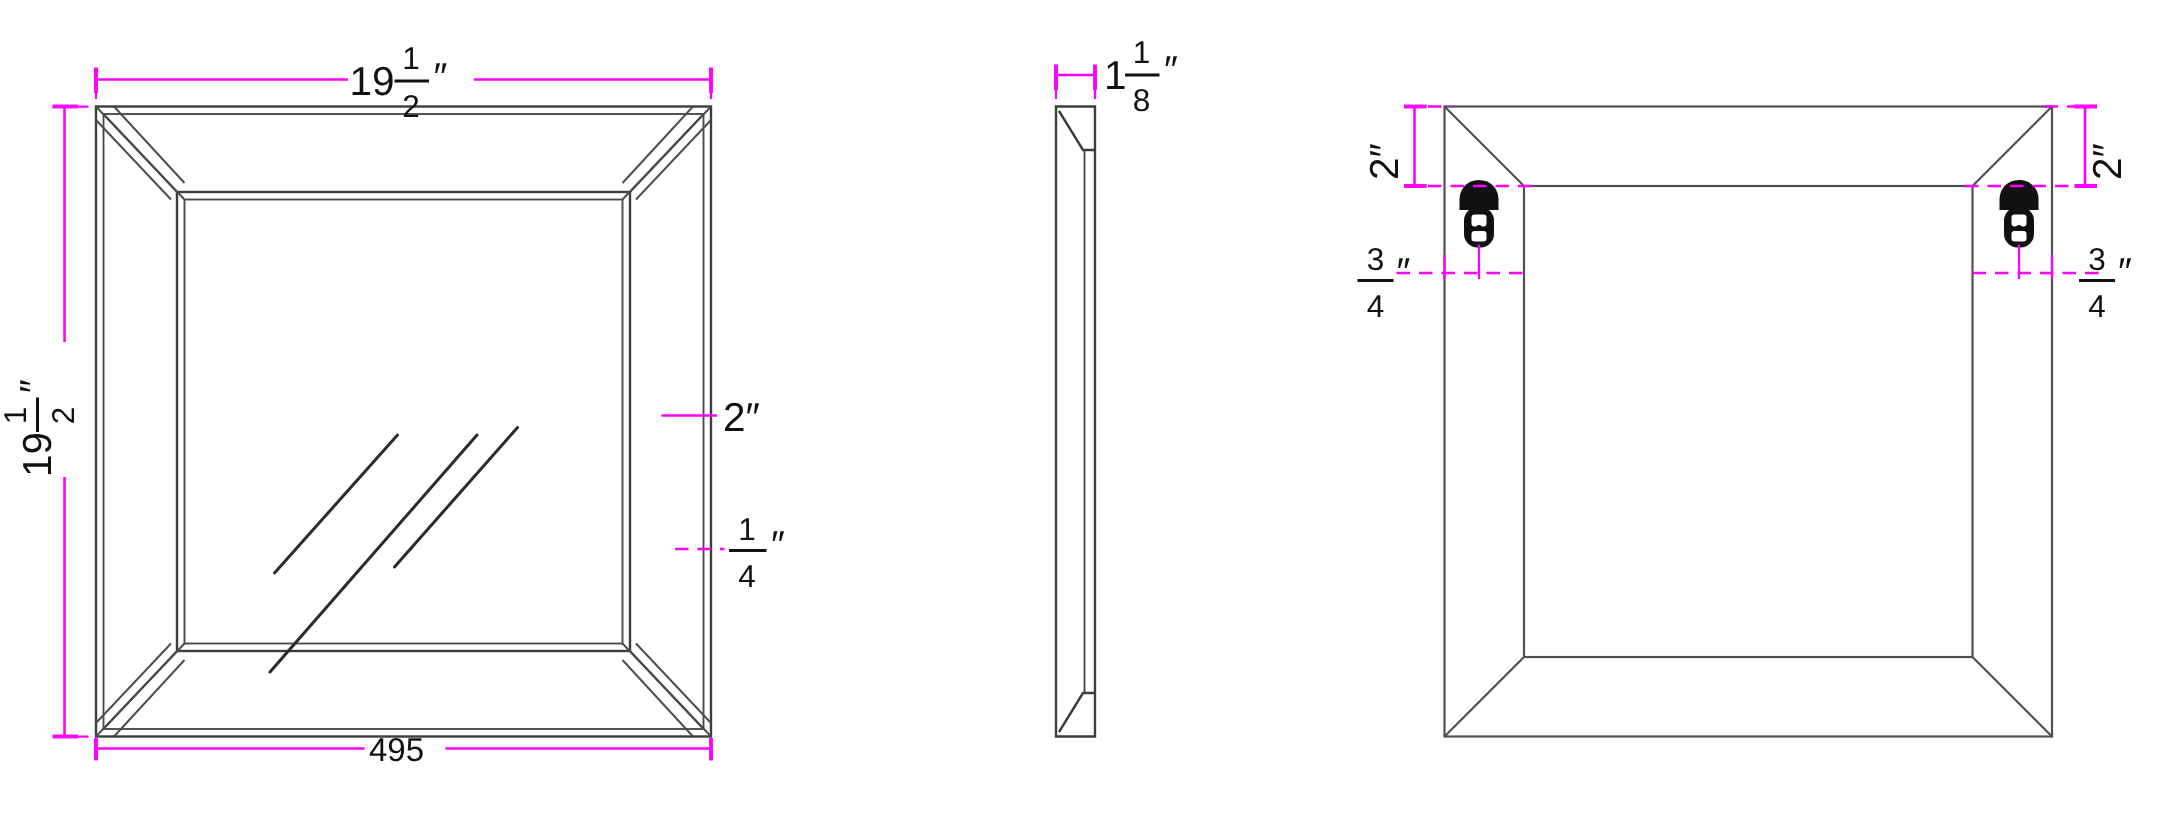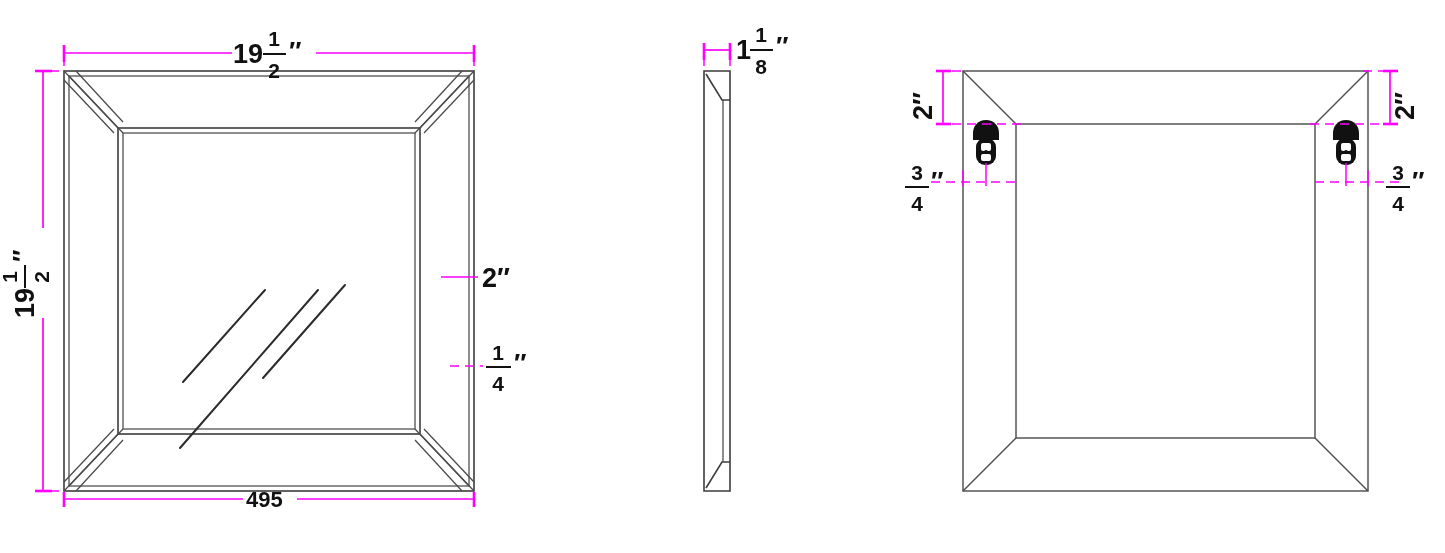--- a/index.html
+++ b/index.html
@@ -14,21 +14,20 @@
     font-family: "Liberation Sans", sans-serif;
     overflow: hidden;
     position: relative;
   }
   #drawing-root {
     position: absolute;
     left: 0;
     top: 0;
     width: 1445px;
     height: 553px;
-    font-weight: bold;
   }
   svg.sheet {
     display: block;
     width: 1445px;
     height: 553px;
   }
   
   .obj {
     fill: none;
     stroke: #3d3d3d;

